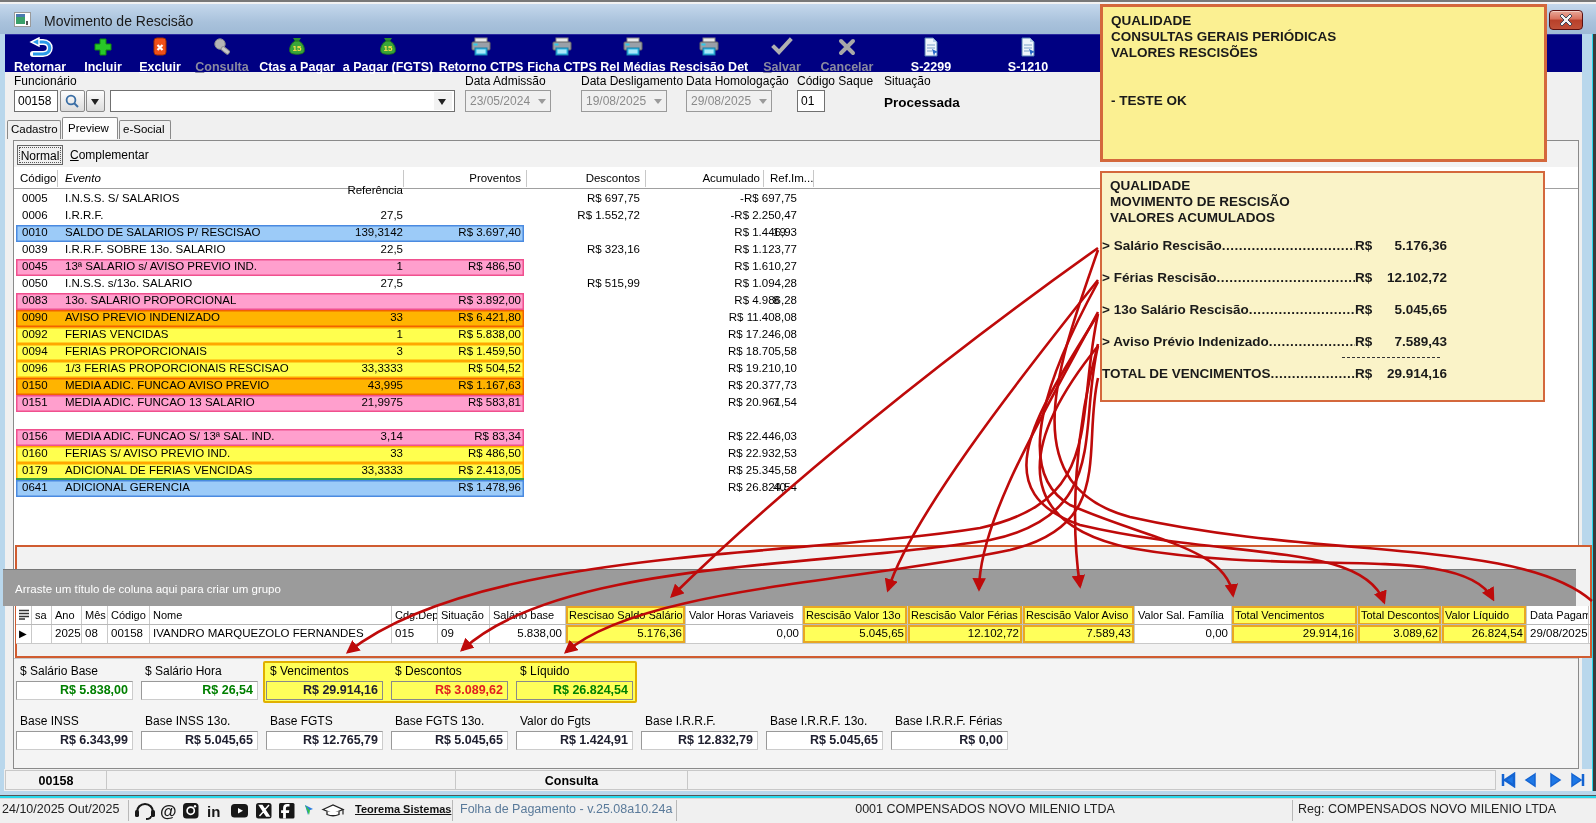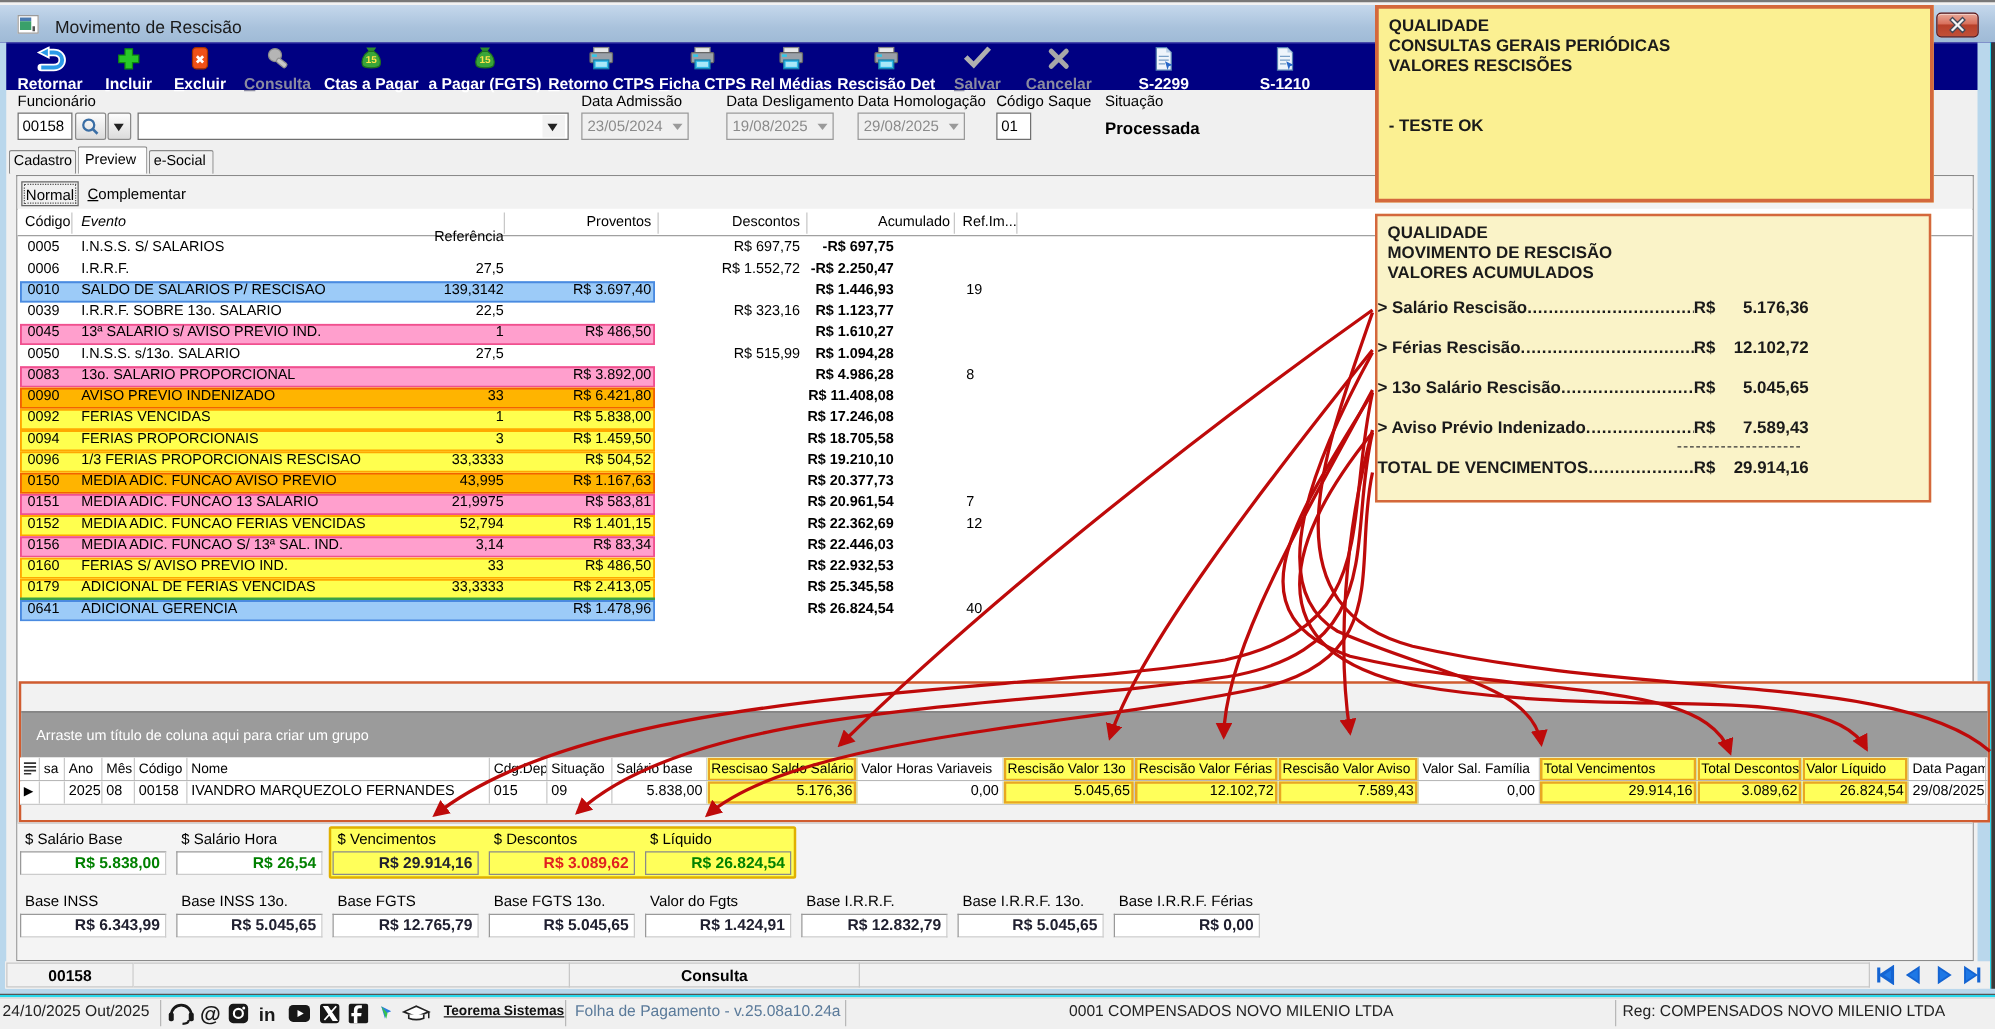--- a/index.html
+++ b/index.html
@@ -14,21 +14,21 @@
 
 .lbl{position:absolute;font-size:12px;color:#000;white-space:nowrap;}
 .fld{position:absolute;height:19px;background:#fff;border:1px solid #999;border-right-color:#ccc;border-bottom-color:#ccc;font-size:12.5px;font-weight:bold;text-align:right;padding:1px 4px 0 2px;white-space:nowrap;}
 .fld.yf{background:#ffff5a;border-color:#8a8a8a;}
 .grn{color:#008000;} .red{color:#e02020;} .nvy{color:#202030;}
 
 .grow{position:absolute;left:15px;width:1552px;height:17px;font-size:11.5px;color:#000;}
 .grow span{position:absolute;top:1px;white-space:nowrap;}
 .band{position:absolute;left:1px;top:0px;width:508px;height:17px;}
 .c1{left:7px;} .c2{left:50px;}
-.r3{right:1164px;} .r4{right:1046px;} .r5{right:927px;} .r6{right:852px;font-weight:bold;} .c7{left:758px;}
+.r3{right:1164px;} .r4{right:1046px;} .r5{right:927px;} .r6{right:770px;} .c7{left:758px;}
 
 .bh{position:absolute;top:0;height:19px;font-size:11px;padding:3px 2px 0 3px;border-right:1px solid #c9c9c9;white-space:nowrap;overflow:hidden;}
 .bd{position:absolute;top:0;height:18px;font-size:11.5px;padding:2px 3px 0 3px;border-right:1px solid #c9c9c9;white-space:nowrap;overflow:hidden;}
 .ye{background:#ffff5a;box-shadow:inset 0 0 0 2px #e8a722;}
 .num{text-align:right;}
 
 .tab{position:absolute;top:3px;height:19px;background:#f0f0f0;border:1px solid #8a8a8a;border-bottom:none;border-radius:2px 2px 0 0;font-size:12px;padding:2px 7px 12px 7px;color:#000;white-space:nowrap;overflow:hidden;}
 .tab.act{top:0;height:22px;background:#fdfdfd;padding-top:4px;z-index:3;}
 .boxline{position:absolute;left:14px;width:360px;height:15px;font-weight:bold;font-size:13.5px;color:#1a1a1a;display:flex;}
 .boxline .dots{flex:1;overflow:hidden;white-space:nowrap;letter-spacing:0.5px;}
@@ -277,29 +277,20 @@
     </div>
 <div class="grow" style="top:395px;">
       <div class="band" style="background:#ff9fcd;box-shadow:inset 0 0 0 1.5px #f0508e;"></div>
       <span class="c1">0151</span>
       <span class="c2">MEDIA ADIC. FUNCAO 13 SALARIO</span>
       <span class="r3">21,9975</span>
       <span class="r4">R$ 583,81</span>
       <span class="r6">R$ 20.961,54</span>
       <span class="c7">7</span>
     </div>
-<div class="grow" style="top:412px;">
-      <div class="band" style="background:#ffff4e;box-shadow:inset 0 0 0 1.5px #ffa800;"></div>
-      <span class="c1">0152</span>
-      <span class="c2">MEDIA ADIC. FUNCAO FERIAS VENCIDAS</span>
-      <span class="r3">52,794</span>
-      <span class="r4">R$ 1.401,15</span>
-      <span class="r6">R$ 22.362,69</span>
-      <span class="c7">12</span>
-    </div>
 <div class="grow" style="top:429px;">
       <div class="band" style="background:#ff9fcd;box-shadow:inset 0 0 0 1.5px #f0508e;"></div>
       <span class="c1">0156</span>
       <span class="c2">MEDIA ADIC. FUNCAO S/ 13ª SAL. IND.</span>
       <span class="r3">3,14</span>
       <span class="r4">R$ 83,34</span>
       <span class="r6">R$ 22.446,03</span>
     </div>
 <div class="grow" style="top:446px;">
       <div class="band" style="background:#ffff4e;box-shadow:inset 0 0 0 1.5px #ffa800;"></div>
@@ -320,21 +311,21 @@
 <div class="grow" style="top:480px;">
       <div class="band" style="background:#9ccbf8;box-shadow:inset 0 0 0 1.5px #4a8ae0;"></div>
       <span class="c1">0641</span>
       <span class="c2">ADICIONAL GERENCIA</span>
       <span class="r4">R$ 1.478,96</span>
       <span class="r6">R$ 26.824,54</span>
       <span class="c7">40</span>
     </div>
 <div class="abs" style="left:16px;top:477.5px;width:508px;height:2px;background:#3aa048;z-index:5;"></div>
 <div class="abs" style="left:15px;top:545px;width:1577px;height:113px;background:#f2f2f2;border:2px solid #d05c30;"></div>
-<div class="abs" style="left:17px;top:569px;width:1573px;height:37px;background:#9b9b9b;border-top:1px solid #777;">
+<div class="abs" style="left:3px;top:569px;width:1573px;height:37px;background:#9b9b9b;border-top:1px solid #777;">
       <div class="abs" style="left:12px;top:13px;color:#fff;font-size:11.5px;">Arraste um título de coluna aqui para criar um grupo</div>
     </div>
 <div class="abs" style="left:16px;top:606px;width:1574px;height:19px;background:#fff;border-bottom:1px solid #b8b8b8;overflow:hidden;">
       <div class="bh" style="left:0px;width:16px;"><svg width="10" height="11" viewBox="0 0 10 11">
           <g stroke="#333" stroke-width="1.3">
             <path d="M0 1.5 h10 M0 4.5 h10 M0 7.5 h10 M0 10 h6"></path>
           </g>
         </svg></div>
       <div class="bh" style="left:16px;width:20px;">sa</div>
       <div class="bh" style="left:36px;width:30px;">Ano</div>

